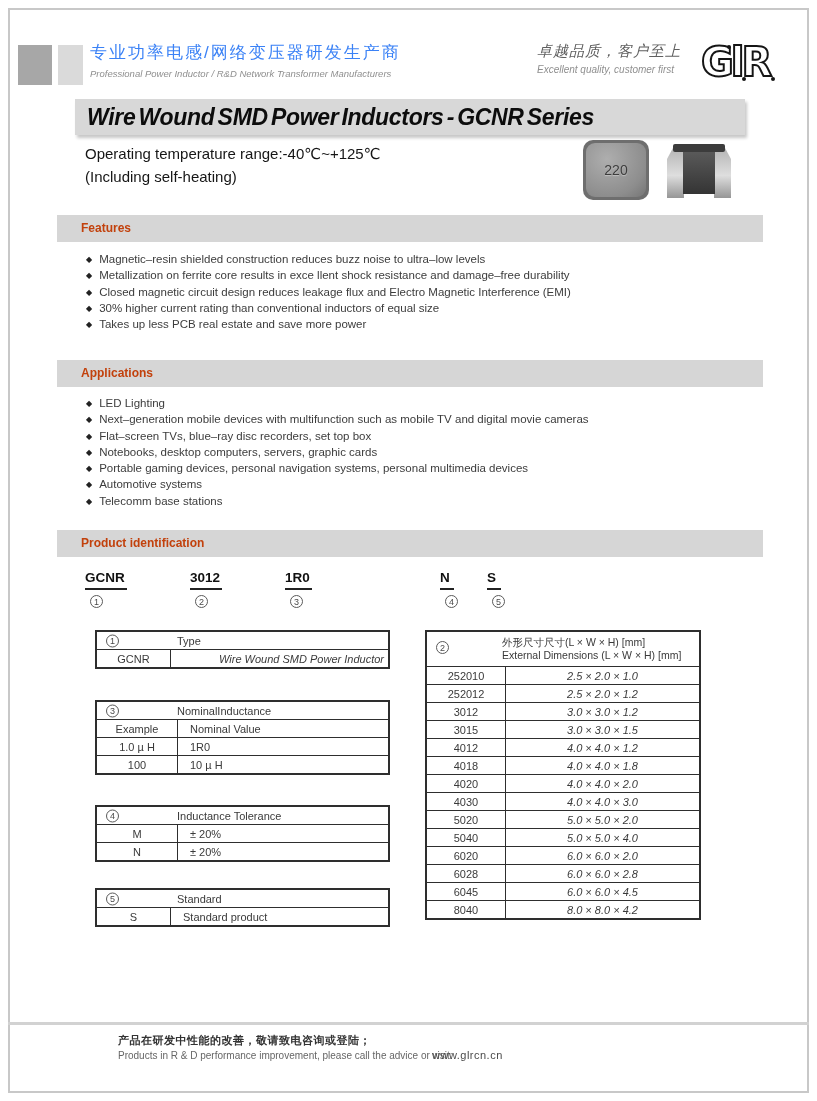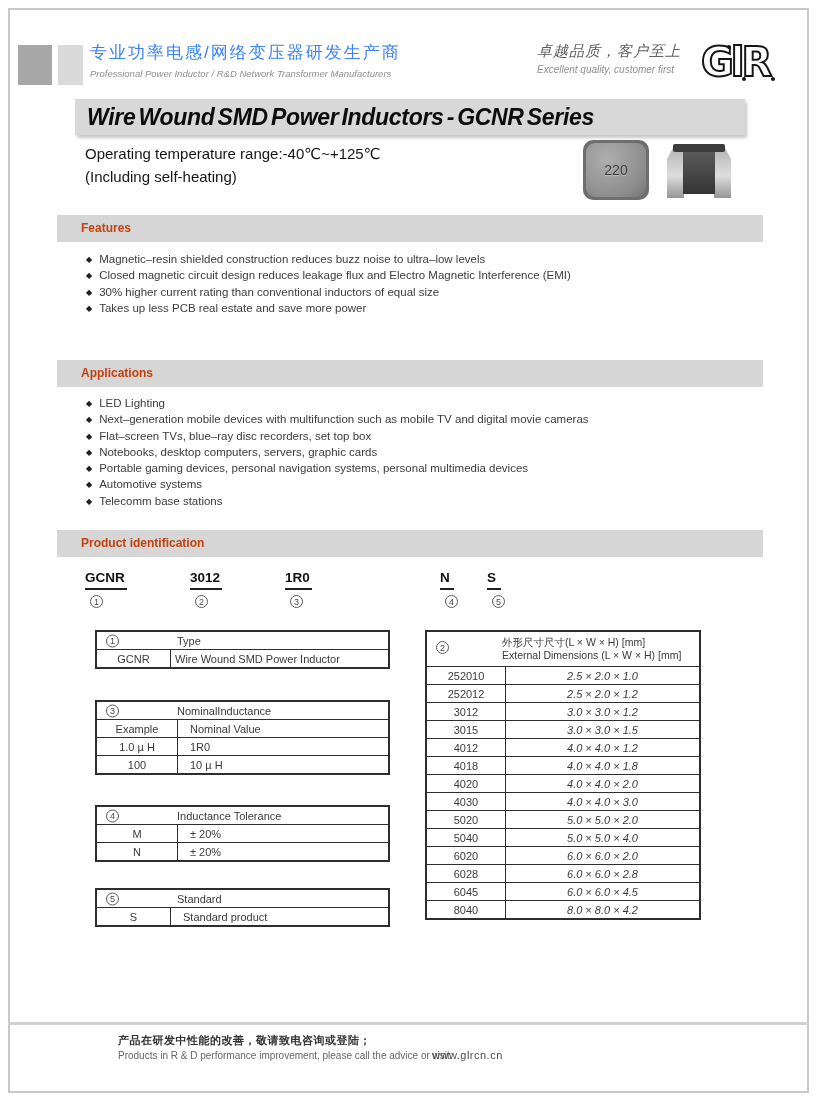--- a/index.html
+++ b/index.html
@@ -63,21 +63,21 @@
   
   .spec-table{position:absolute;border-collapse:collapse;font-size:11px;color:#3a3a3a;border:2px solid #2e2e2e;}
   .spec-table td{border:1px solid #2e2e2e;height:17px;padding:0 4px;}
   .hdr-cell{position:relative;padding-left:80px !important;text-align:left;}
   .hdr-cell .circ{position:absolute;left:9px;top:50%;transform:translateY(-50%);}
   .dim-hdr{padding:4px 4px 4px 75px !important;}
   .dim-hdr .circ{top:9px;transform:none;}
   .dim-hdr div{font-size:10.5px;line-height:13px;}
   .c1{text-align:center;}
   .c2{padding-left:12px !important;}
-  .c2.center{text-align:left;padding-left:4px !important;}
+  .c2.center{text-align:right;padding-left:4px !important;font-style:italic;}
   .dimv{text-align:center;font-style:italic;}
 
   
   .divider{position:absolute;left:8px;top:1022px;width:801px;height:3px;background:#d2d2d2;}
   .footer-cn{position:absolute;left:118px;top:1033px;font-size:11px;font-weight:bold;color:#333;letter-spacing:0.5px;}
   .footer-en{position:absolute;left:118px;top:1050px;font-size:10px;color:#666;}
   .website{position:absolute;left:432px;top:1049px;font-size:11px;color:#4a4a4a;text-decoration:none;letter-spacing:0.5px;}
 </style>
 </head>
 <body>
@@ -122,20 +122,21 @@
     <div class="p2-right"></div>
     <div class="p2-body"></div>
     <div class="p2-top"></div>
   </div>
 
   <div class="section-bar" style="top:215px">
     <span>Features</span>
   </div>
   <ul class="bullet-list" style="top:252px">
     <li>Magnetic–resin shielded construction reduces buzz noise to ultra–low levels</li>
+    <li>Metallization on ferrite core results in exce llent shock resistance and damage–free durability</li>
     <li>Closed magnetic circuit design reduces leakage flux and Electro Magnetic Interference (EMI)</li>
     <li>30% higher current rating than conventional inductors of equal size</li>
     <li>Takes up less PCB real estate and save more power</li>
   </ul>
 
   <div class="section-bar" style="top:360px">
     <span>Applications</span>
   </div>
   <ul class="bullet-list" style="top:396px">
     <li>LED Lighting</li>

